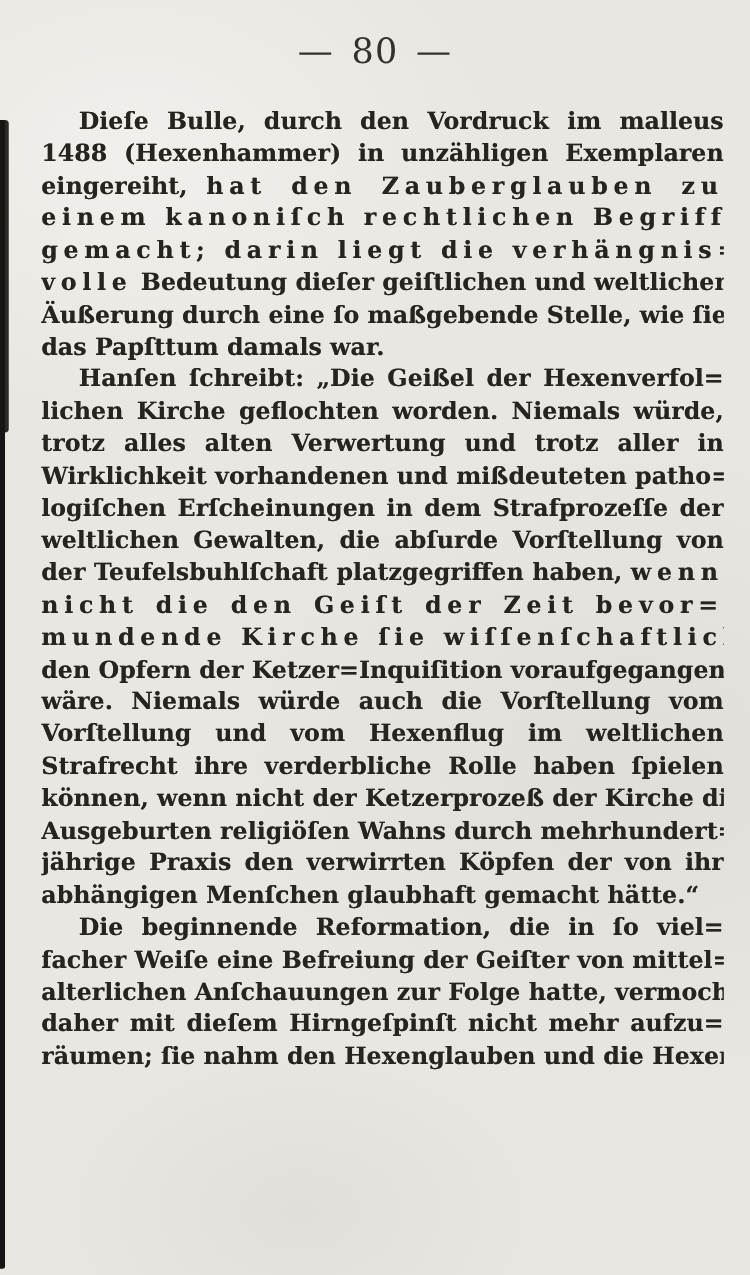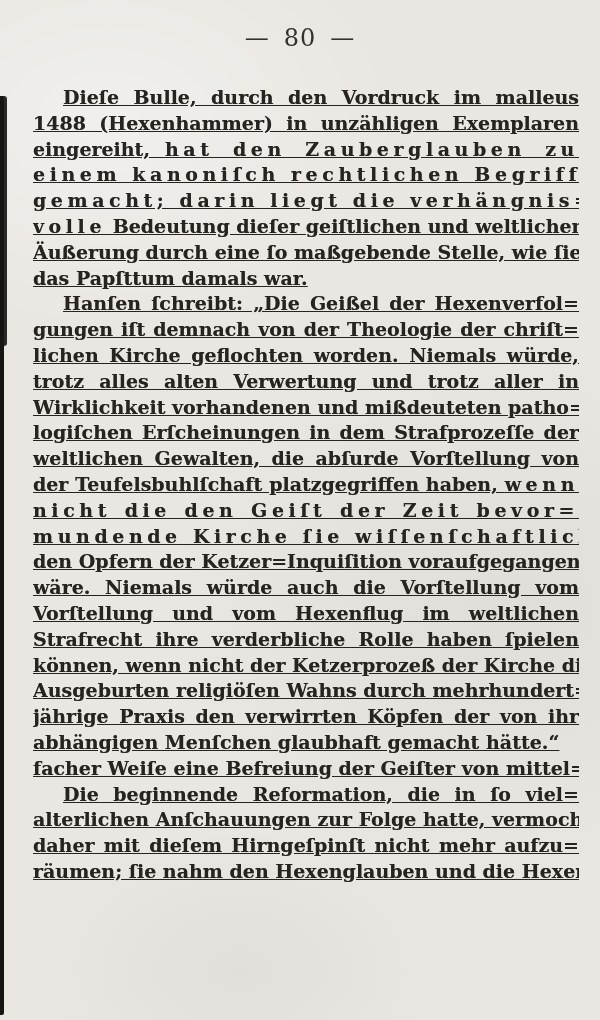--- a/index.html
+++ b/index.html
@@ -24,35 +24,34 @@
     border-radius:0 2px 2px 0;
   }
   .scan-edge-top{
     position:absolute;left:0;top:96px;width:7px;height:250px;
     background:var(--edge);
     border-radius:0 3px 3px 0;
     opacity:.9;
   }
   .page-header{
     position:absolute;left:0;top:24px;width:600px;
-    text-align:center;font-size:24px;color:#35322e;
+    text-align:center;font-size:28px;color:#35322e;
     letter-spacing:1px;
   }
   .page-header .dash{padding:0 14px;font-weight:normal;}
   .page-header .num{font-weight:normal;}
   .text-block{
     position:absolute;left:33px;top:85px;width:546px;
   }
   .line{
     height:25.8px;line-height:25.8px;overflow:hidden;
     font-size:19px;font-weight:bold;
     text-align:justify;text-align-last:justify;
     white-space:nowrap;
     text-shadow:0 0 0.5px rgba(40,36,30,0.55);
-    text-decoration:underline;
   }
   .line.nojust{text-align:right;text-align-last:left;}
   .line.indent{text-indent:30px;}
   .sp{letter-spacing:0.24em;}
 </style>
 </head>
 <body>
 
 <div class="scanned-page">
 
@@ -66,37 +65,36 @@
   <div class="text-block" id="text-block">
       <div class="line indent"><span>Dieſe Bulle, durch den Vordruck im malleus</span></div>
       <div class="line"><span>1488 (Hexenhammer) in unzähligen Exemplaren</span></div>
       <div class="line"><span>eingereiht, </span><span class="sp">hat den Zauberglauben zu</span></div>
       <div class="line"><span class="sp">einem kanoniſch rechtlichen Begriff</span></div>
       <div class="line"><span class="sp">gemacht; darin liegt die verhängnis=</span></div>
       <div class="line"><span class="sp">volle</span><span> Bedeutung dieſer geiſtlichen und weltlichen</span></div>
       <div class="line"><span>Äußerung durch eine ſo maßgebende Stelle, wie ſie</span></div>
       <div class="line nojust"><span>das Papſttum damals war.</span></div>
       <div class="line indent"><span>Hanſen ſchreibt: „Die Geißel der Hexenverfol=</span></div>
-      <div class="line"><span>gungen iſt demnach von der Theologie der chriſt=</span></div>
       <div class="line"><span>lichen Kirche geflochten worden. Niemals würde,</span></div>
       <div class="line"><span>trotz alles alten Verwertung und trotz aller in</span></div>
       <div class="line"><span>Wirklichkeit vorhandenen und mißdeuteten patho=</span></div>
       <div class="line"><span>logiſchen Erſcheinungen in dem Strafprozeſſe der</span></div>
       <div class="line"><span>weltlichen Gewalten, die abſurde Vorſtellung von</span></div>
       <div class="line"><span>der Teufelsbuhlſchaft platzgegriffen haben, </span><span class="sp">wenn</span></div>
       <div class="line"><span class="sp">nicht die den Geiſt der Zeit bevor=</span></div>
       <div class="line"><span class="sp">mundende Kirche ſie wiſſenſchaftlich</span></div>
       <div class="line"><span>den Opfern der Ketzer=Inquiſition voraufgegangen</span></div>
       <div class="line"><span>wäre. Niemals würde auch die Vorſtellung vom</span></div>
       <div class="line"><span>Vorſtellung und vom Hexenflug im weltlichen</span></div>
       <div class="line"><span>Strafrecht ihre verderbliche Rolle haben ſpielen</span></div>
       <div class="line"><span>können, wenn nicht der Ketzerprozeß der Kirche dieſe</span></div>
       <div class="line"><span>Ausgeburten religiöſen Wahns durch mehrhundert=</span></div>
       <div class="line"><span>jährige Praxis den verwirrten Köpfen der von ihr</span></div>
       <div class="line nojust"><span>abhängigen Menſchen glaubhaft gemacht hätte.“</span></div>
+      <div class="line indent"><span>Die beginnende Reformation, die in ſo viel=</span></div>
       <div class="line"><span>facher Weiſe eine Befreiung der Geiſter von mittel=</span></div>
-      <div class="line indent"><span>Die beginnende Reformation, die in ſo viel=</span></div>
       <div class="line"><span>alterlichen Anſchauungen zur Folge hatte, vermochte</span></div>
       <div class="line"><span>daher mit dieſem Hirngeſpinſt nicht mehr aufzu=</span></div>
       <div class="line"><span>räumen; ſie nahm den Hexenglauben und die Hexen=</span></div>
     </div>
 
 </div>
 
 </body></html>

